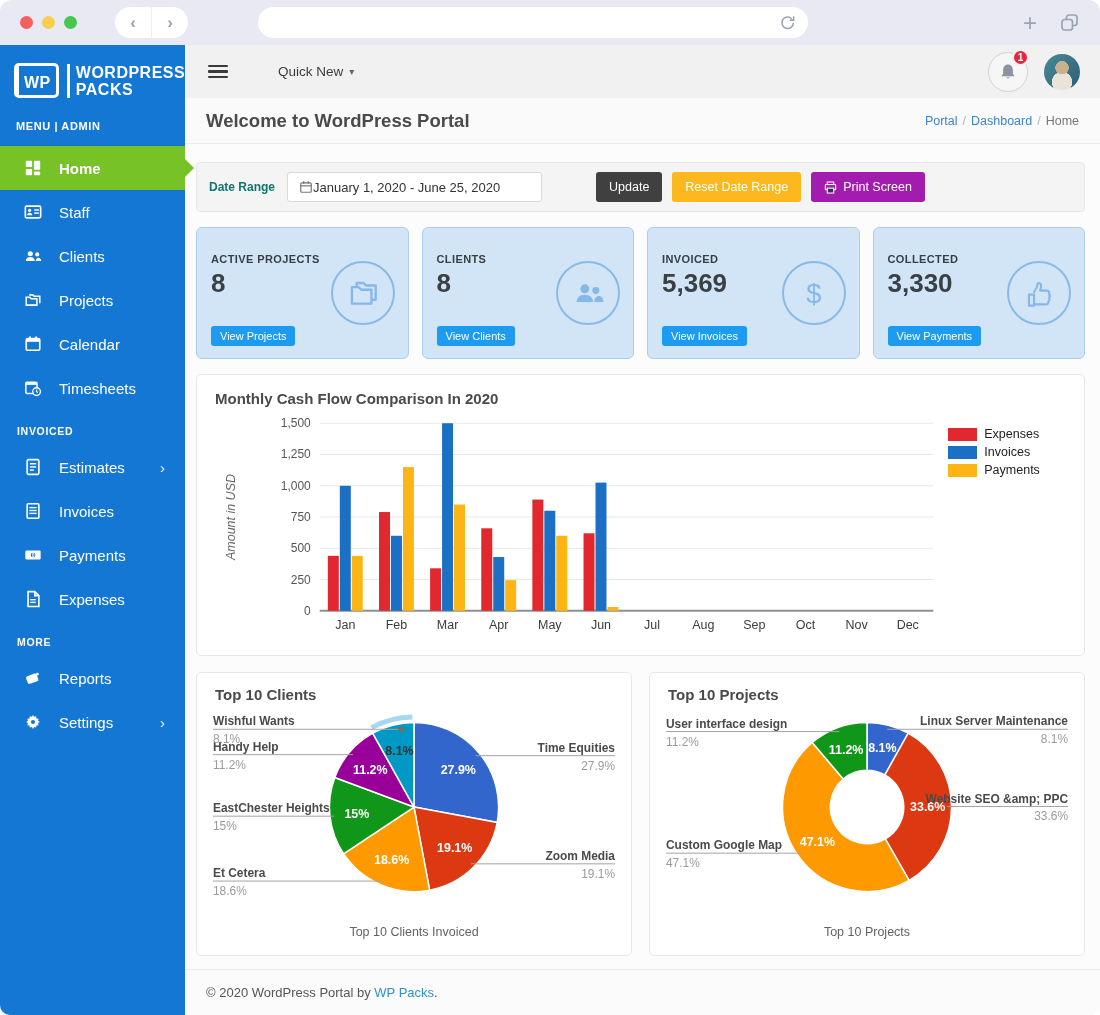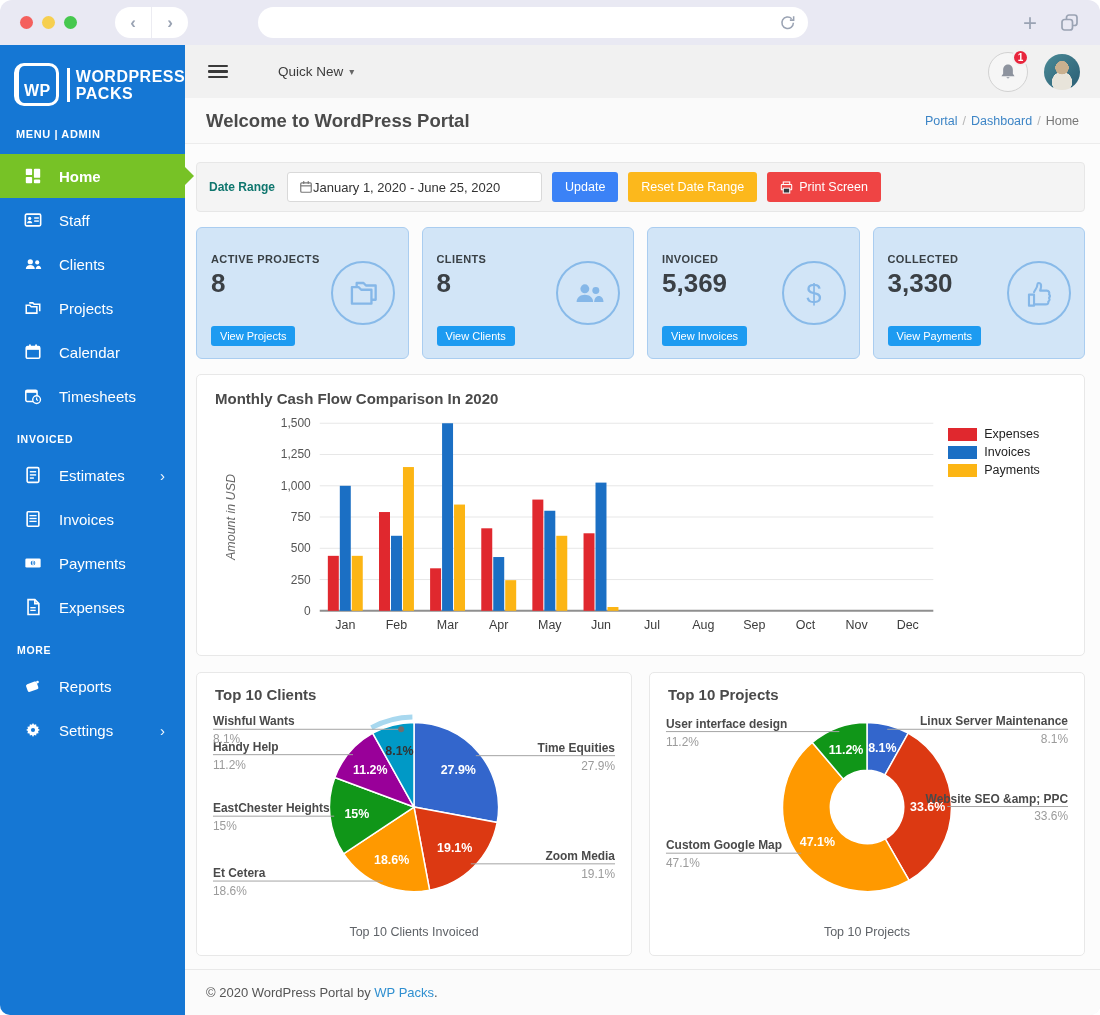--- a/index.html
+++ b/index.html
@@ -15,21 +15,21 @@
   .navpill .chev { width:36px; text-align:center; color:#9aa3b3; font-size:17px; font-weight:bold; cursor:default; line-height:31px;}
   .navpill .split { width:1px; height:31px; background:#ececf2; }
   .urlbar { margin-left:70px; width:550px; height:31px; background:#fff; border-radius:16px; display:flex; align-items:center; justify-content:flex-end; padding:0 12px; }
   .chrome-right { margin-left:auto; display:flex; align-items:center; gap:22px; color:#9aa3b3; }
   .plus-glyph { font-size:24px; line-height:20px; font-weight:400; }
 
   
   .app { flex:1; display:flex; min-height:0; }
   .sidebar { width:185px; background:#1577d4; color:#fff; flex:0 0 auto; position:relative; z-index:2; }
   .logo { display:flex; align-items:center; gap:8px; padding:18px 12px 10px 14px; }
-  .logo-badge { border:3px solid #fff; border-radius:10px; padding:16px 5px 3px; font-size:16px; font-weight:bold; letter-spacing:.5px; border-left-width:5px; }
+  .logo-badge { border:3px solid #fff; border-radius:5px; padding:8px 5px 3px; font-size:16px; font-weight:bold; letter-spacing:.5px; border-left-width:5px; }
   .logo-text { border-left:3px solid #fff; padding-left:6px; font-weight:bold; font-size:16px; line-height:17px; letter-spacing:.5px; }
   .menu-admin { font-size:11px; font-weight:bold; letter-spacing:.6px; padding:12px 16px 14px; }
   .nav-item { height:44px; display:flex; align-items:center; padding-left:24px; gap:17px; font-size:15px; cursor:pointer; position:relative; }
   .nav-item .nav-icon { width:18px; height:18px; display:inline-flex; }
   .nav-item.active { background:#77c226; font-weight:bold; }
   .nav-item.active::after { content:""; position:absolute; right:-9px; top:50%; margin-top:-9px; border-left:9px solid #77c226; border-top:9px solid transparent; border-bottom:9px solid transparent; }
   .nav-chev { margin-left:auto; padding-right:20px; font-size:15px; opacity:.95; }
   .nav-section { font-size:10.5px; font-weight:bold; letter-spacing:.7px; padding:15px 0 8px 17px; }
 
   .main { flex:1; display:flex; flex-direction:column; background:#fcfcfc; min-width:0; }
@@ -53,23 +53,23 @@
   .breadcrumb .bc-sep { color:#b5b5b5; padding:0 5px; }
   .breadcrumb .bc-current { color:#777; }
 
   .content { padding:18px 15px 0 11px; flex:1; min-height:0; }
 
   
   .daterange { background:#f4f4f4; border:1px solid #e7e7e7; border-radius:4px; padding:9px 12px; display:flex; align-items:center; gap:10px; }
   .dr-label { font-size:12px; font-weight:bold; color:#0f766e; margin-right:2px; }
   .date-input { background:#fff; border:1px solid #d9d9d9; border-radius:3px; height:30px; display:flex; align-items:center; padding:0 11px; font-size:13px; color:#333; width:255px; cursor:text; }
   .btn { height:30px; border:none; border-radius:3px; color:#fff; font-size:12.5px; padding:0 13px; cursor:pointer; display:flex; align-items:center; gap:6px; font-family:inherit; }
-  .btn-update { background:#3b82f6; }
+  .btn-update { background:#404040;margin-left:44px; }
   .btn-reset  { background:#fcb81c; }
-  .btn-print  { background:#ef4444; }
+  .btn-print  { background:#a21caf; }
 
   
   .stats { display:flex; gap:13px; margin-top:15px; }
   .stat-card { flex:1; background:#d2e5f7; border:1px solid #aacdf0; border-radius:6px; height:132px; padding:25px 14px; position:relative; }
   .stat-title { font-size:11px; font-weight:bold; color:#394045; letter-spacing:.4px; }
   .stat-value { font-size:26px; font-weight:bold; color:#3b4045; margin-top:3px; }
   .stat-btn { position:absolute; left:14px; bottom:12px; background:#1d9bf1; color:#fff; border:none; border-radius:3px; font-size:11px; padding:4px 9px; cursor:pointer; font-family:inherit; }
   .stat-icon { position:absolute; right:13px; top:50%; transform:translateY(-50%); width:64px; height:64px; border:2px solid #88bae9; border-radius:50%; display:flex; align-items:center; justify-content:center; }
 
   

